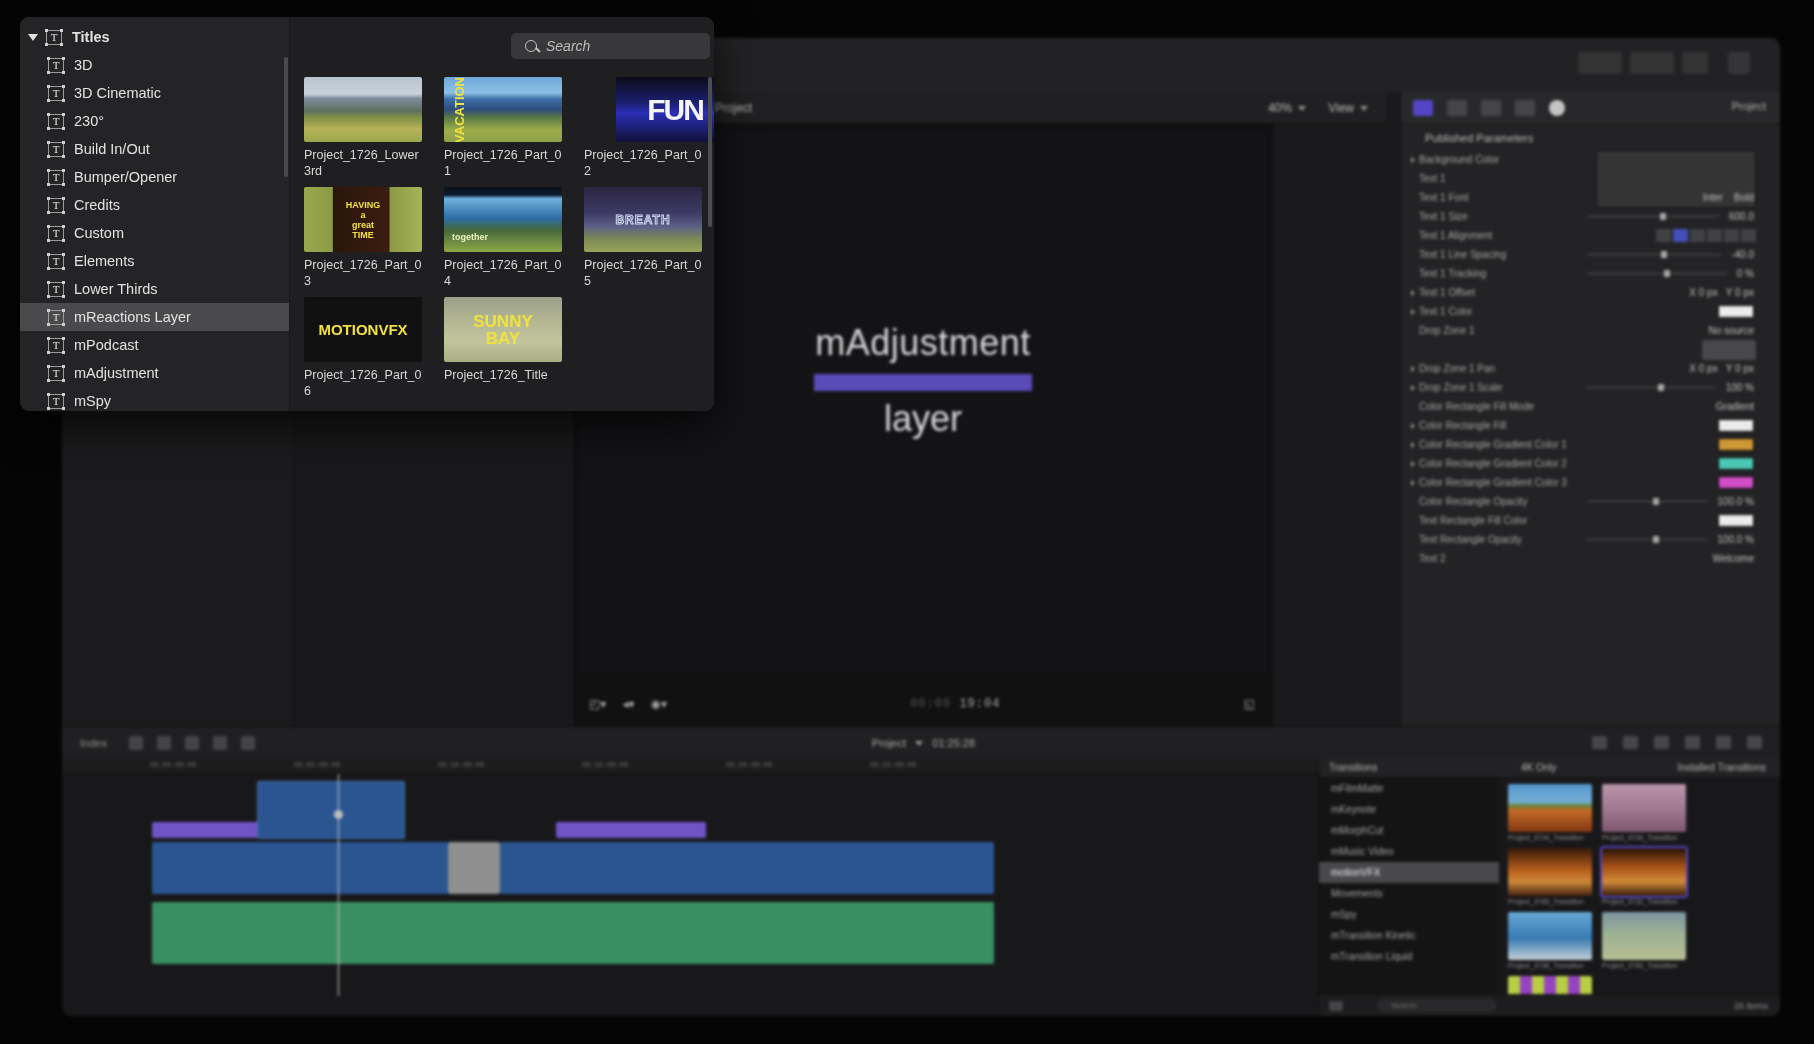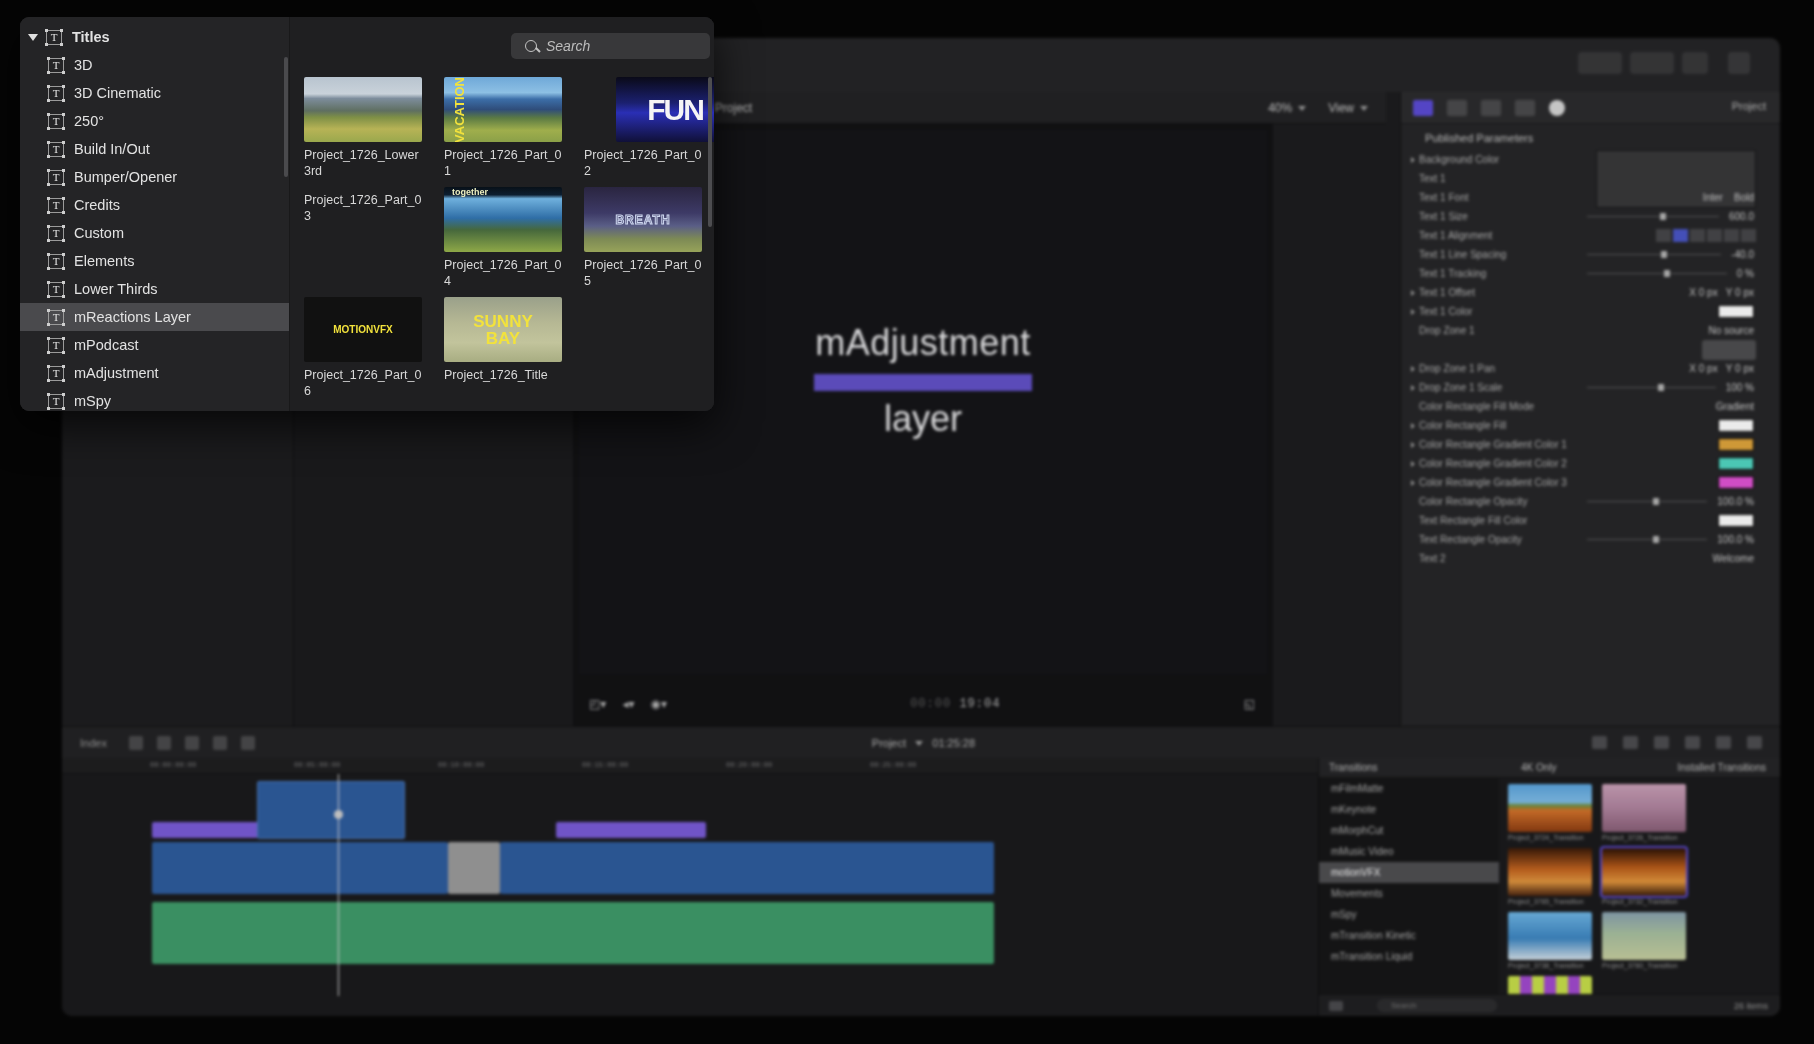--- a/index.html
+++ b/index.html
@@ -637,21 +637,21 @@
      <span>3D Cinematic</span>
    </div>
           <div class="pop-row">
      <span class="ticon">
               <b>T</b>
               <s class="a"></s>
               <s class="b"></s>
               <s class="c"></s>
               <s class="d"></s>
             </span>
-     <span>250°</span>
+     <span>230°</span>
    </div>
           <div class="pop-row">
      <span class="ticon">
               <b>T</b>
               <s class="a"></s>
               <s class="b"></s>
               <s class="c"></s>
               <s class="d"></s>
             </span>
      <span>Build In/Out</span>
@@ -771,39 +771,44 @@
               </div>
      <div class="p-cap">Project_1726_Part_01</div>
    </div><div class="p-cell">
      <div class="p-thumb art-dark">
                 <div class="t-overlay">
                   <span style="font-size:30px;color:#f5f5f5;letter-spacing:-2px;">FUN</span>
                 </div>
               </div>
      <div class="p-cap">Project_1726_Part_02</div>
    </div><div class="p-cell">
+     <div class="p-thumb art-brown">
+                <div class="t-overlay">
+                  <span style="font-size:9px;color:#f2e23c;text-align:center;line-height:10px;">HAVING<br>a<br>great<br>TIME</span>
+                </div>
+              </div>
      <div class="p-cap">Project_1726_Part_03</div>
    </div><div class="p-cell">
      <div class="p-thumb art-blue2">
-                <div class="t-overlay" style="align-items:flex-start;justify-content:flex-start;padding:0 0 10px 8px;">
+                <div class="t-overlay" style="align-items:flex-end;justify-content:flex-start;padding:0 0 10px 8px;">
                   <span style="font-size:9px;color:#eef0c0;">together</span>
                 </div>
               </div>
      <div class="p-cap">Project_1726_Part_04</div>
    </div><div class="p-cell">
      <div class="p-thumb art-purple">
                 <div class="t-overlay">
                   <span style="font-size:12px;color:transparent;-webkit-text-stroke:1px #cdd6ee;letter-spacing:1px;">BREATH</span>
                 </div>
               </div>
      <div class="p-cap">Project_1726_Part_05</div>
    </div><div class="p-cell">
      <div class="p-thumb art-motionvfx">
                 <div class="t-overlay">
-                  <span style="font-size:10px;color:#f2e23c;text-align:right;line-height:10px;">MOTIONVFX</span>
+                  <span style="font-size:15px;color:#f2e23c;text-align:right;line-height:10px;">MOTIONVFX</span>
                 </div>
               </div>
      <div class="p-cap">Project_1726_Part_06</div>
    </div><div class="p-cell">
      <div class="p-thumb art-sunny">
                 <div class="t-overlay">
                   <span style="font-size:17px;color:#f2e23c;text-align:center;line-height:17px;">SUNNY<br>BAY</span>
                 </div>
               </div>
      <div class="p-cap">Project_1726_Title</div>

